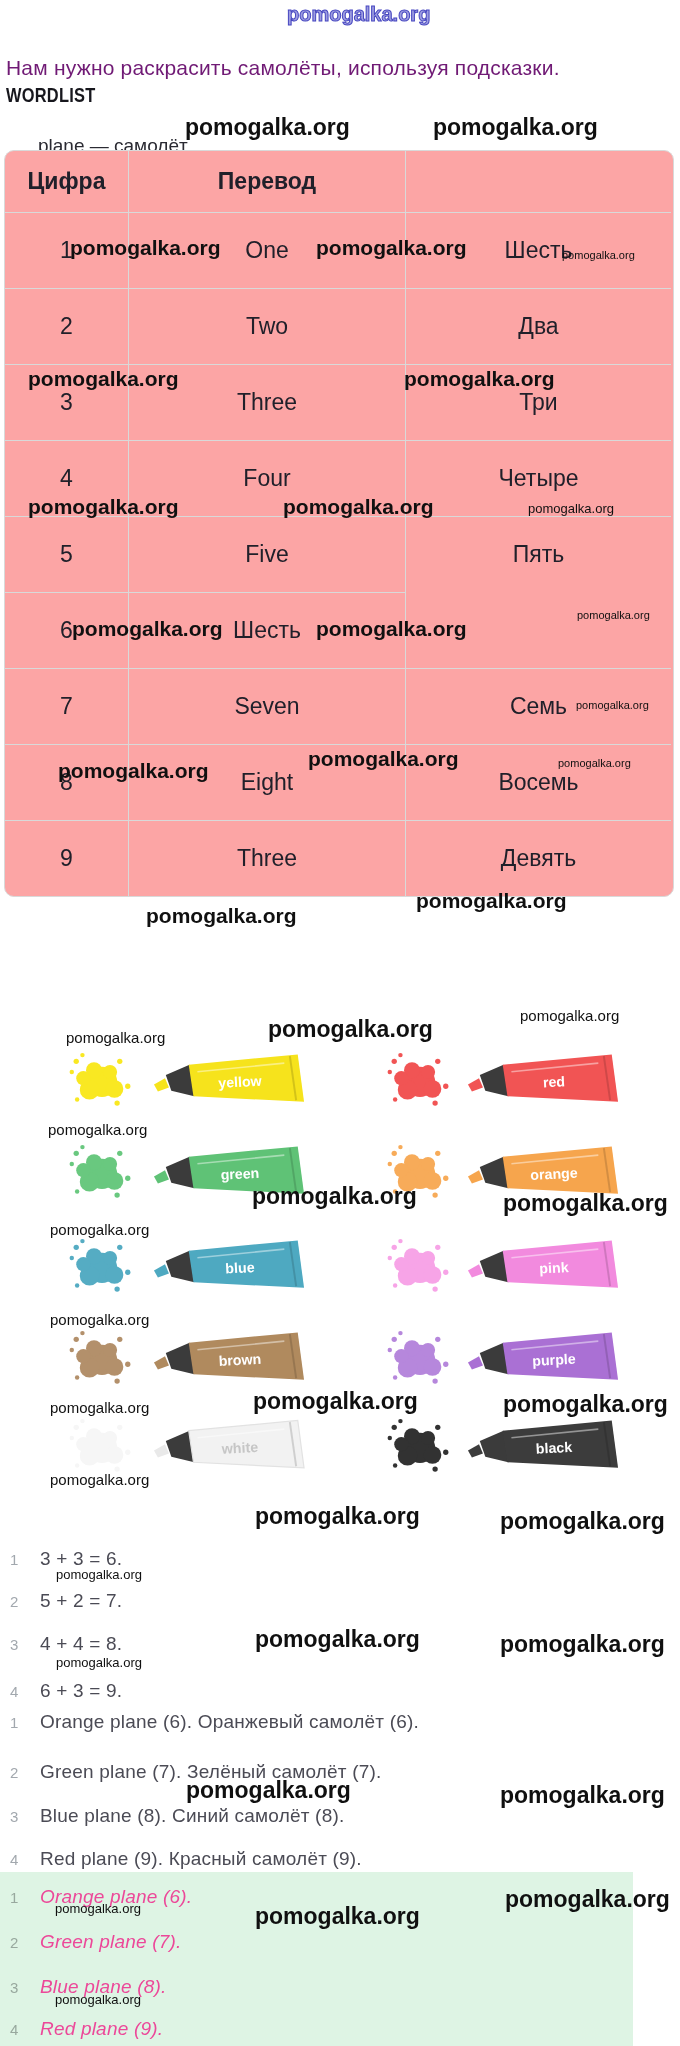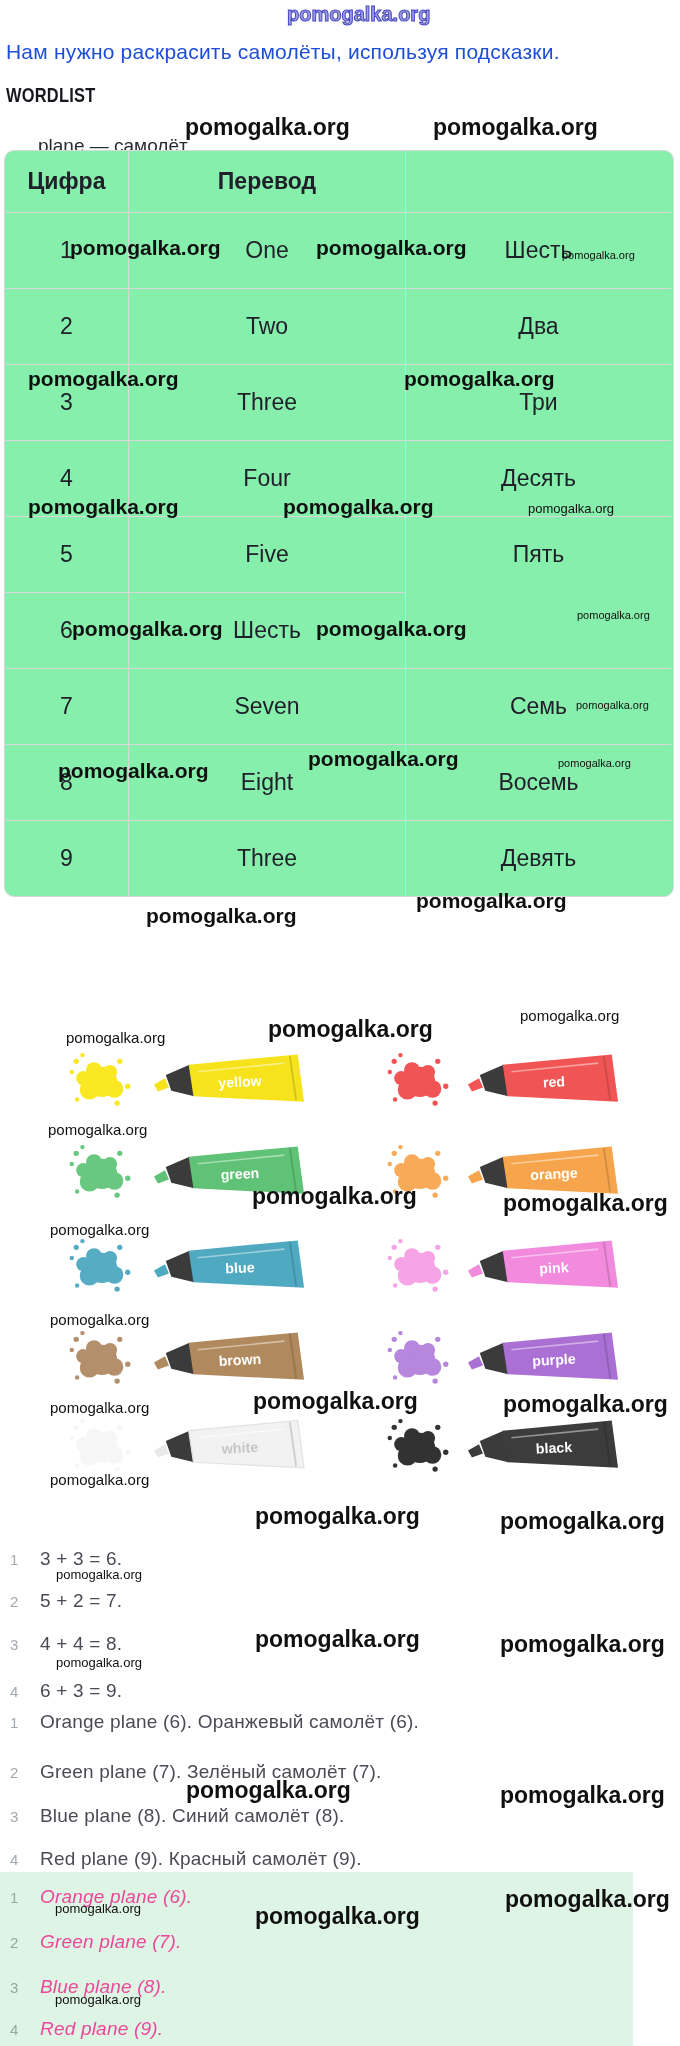--- a/index.html
+++ b/index.html
@@ -1,26 +1,26 @@
 <!DOCTYPE html>
 <html><head>
 <meta charset="utf-8">
 <style>
   html,body{margin:0;padding:0;background:#ffffff;}
   .page{position:relative;width:680px;height:2046px;background:#fff;overflow:hidden;
         font-family:"Liberation Sans",sans-serif;}
   .abs{position:absolute;}
   
-  .intro{left:6px;top:40px;font-size:21px;color:#1d4ed8;letter-spacing:.2px;}
+  .intro{left:6px;top:56px;font-size:21px;color:#701a75;letter-spacing:.2px;}
   .wordlist{left:6px;top:84px;font-size:20px;font-weight:800;color:#17171d;
             transform:scaleX(.82);transform-origin:left top;letter-spacing:.3px;}
   .plane-entry{left:38px;top:135px;height:15px;overflow:hidden;font-size:19px;
                color:#2a2a32;font-weight:500;z-index:1;}
   
-  .table{left:4px;top:150px;width:668px;background:#86efac;border:1px solid #d9d9d9;
+  .table{left:4px;top:150px;width:668px;background:#fca5a5;border:1px solid #d9d9d9;
          border-radius:10px;z-index:2;overflow:hidden;}
   .tr{display:grid;grid-template-columns:124px 277px 265px;}
   .tr > div{display:flex;align-items:center;justify-content:center;
             font-size:23px;color:#20202a;font-weight:500;border-top:1px solid #d9d9d9;}
   .tr.th > div{border-top:none;font-weight:600;height:61px;}
   .tr.td > div{height:75px;}
   .tr > div:nth-child(-n+2){border-right:1px solid #d9d9d9;}
   
   .li{display:flex;align-items:flex-start;z-index:2;}
   .li .num{width:30px;padding-left:10px;font-size:15px;color:#a2a8ae;padding-top:3px;}
@@ -64,21 +64,21 @@
         <div>Два</div>
       </div>
       <div class="tr td">
         <div>3</div>
         <div>Three</div>
         <div>Три</div>
       </div>
       <div class="tr td">
         <div>4</div>
         <div>Four</div>
-        <div>Десять</div>
+        <div>Четыре</div>
       </div>
       <div class="tr td">
         <div>5</div>
         <div>Five</div>
         <div>Пять</div>
       </div>
       <div class="tr td">
         <div>6</div>
         <div>Шесть</div>
       </div>

